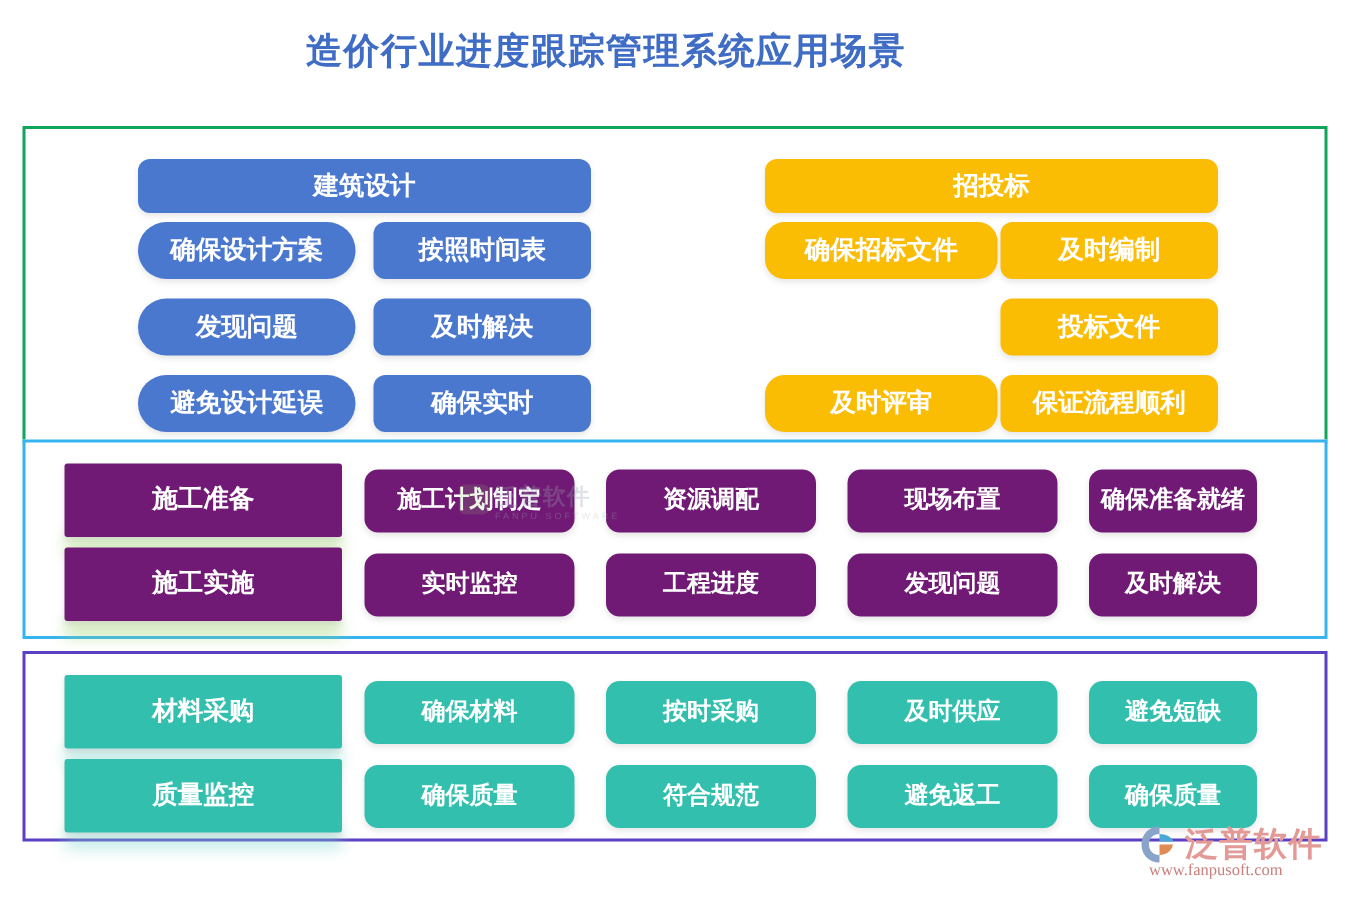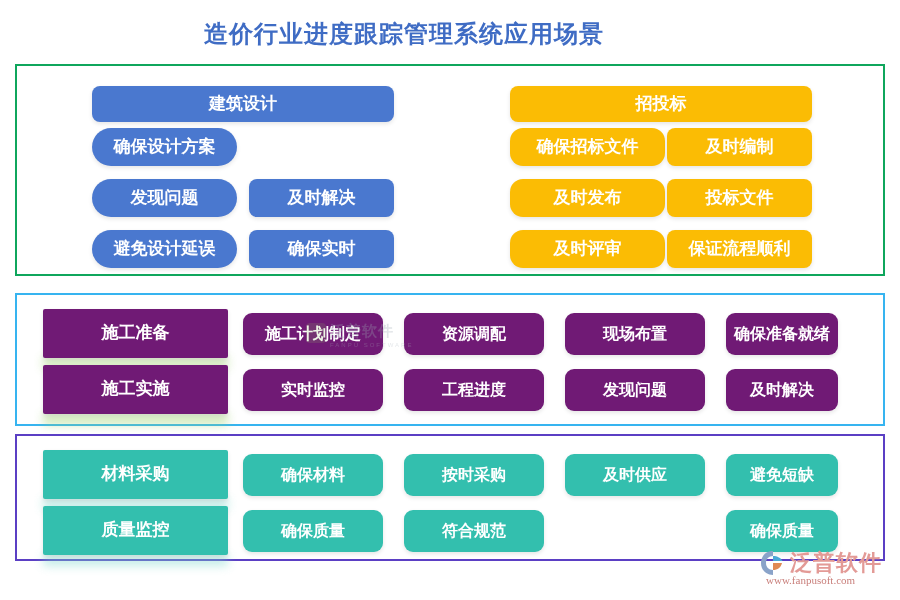--- a/index.html
+++ b/index.html
@@ -14,21 +14,21 @@
   .title {
     position: absolute; left: 0; top: 18px; width: 808px;
     text-align: center;
     font-size: 24px; font-weight: 700; letter-spacing: 1px;
     color: #3f6cc4;
     font-family: Liberation Mono, monospace;
   }
 
   
   .panel { position: absolute; background: #ffffff; }
-  #panel-upper { left: 15px; top: 64px; width: 870px; height: 212px; border: 2px solid #0fa65c; }
+  #panel-upper { left: 15px; top: 84px; width: 870px; height: 212px; border: 2px solid #0fa65c; }
   #panel-mid   { left: 15px; top: 293px; width: 870px; height: 133px; border: 2px solid #36b4f0; }
   #panel-lower { left: 15px; top: 434px; width: 870px; height: 127px; border: 2px solid #5b3fc4; }
 
   .col { position: absolute; top: 0; height: 100%; }
   #col-blue   { left: 0;   width: 435px; }
   #col-orange { left: 435px; width: 435px; }
 
   
   .chip {
     position: absolute;
@@ -124,35 +124,35 @@
 <div class="page">
 
   <div class="title">造价行业进度跟踪管理系统应用场景</div>
 
   <div class="panel" id="panel-upper">
 
     <div class="col" id="col-blue">
       <div class="chip c-blue hdr" id="blue-hdr">建筑设计</div>
 
       <div class="chip c-blue sub blue-l row1">确保设计方案</div>
+      <div class="chip c-blue sub blue-r row1">按照时间表</div>
 
       <div class="chip c-blue sub blue-l row2">发现问题</div>
       <div class="chip c-blue sub blue-r row2">及时解决</div>
 
       <div class="chip c-blue sub blue-l row3">避免设计延误</div>
       <div class="chip c-blue sub blue-r row3">确保实时</div>
     </div>
 
     <div class="col" id="col-orange">
       <div class="chip c-orange hdr" id="orange-hdr">招投标</div>
 
       <div class="chip c-orange sub or-l row1">确保招标文件</div>
       <div class="chip c-orange sub or-r row1">及时编制</div>
 
-      <div class="chip c-orange sub or-l row2">及时发布</div>
       <div class="chip c-orange sub or-r row2">投标文件</div>
 
       <div class="chip c-orange sub or-l row3">及时评审</div>
       <div class="chip c-orange sub or-r row3">保证流程顺利</div>
     </div>
   </div>
 
   <div class="panel" id="panel-mid">
     <div class="glow glow-green glow-r1"></div>
     <div class="glow glow-green glow-r2"></div>
@@ -176,20 +176,21 @@
 
     <div class="chip c-teal lead lead-row1">材料采购</div>
     <div class="chip c-teal node node-row1 n1">确保材料</div>
     <div class="chip c-teal node node-row1 n2">按时采购</div>
     <div class="chip c-teal node node-row1 n3">及时供应</div>
     <div class="chip c-teal node node-row1 n4">避免短缺</div>
 
     <div class="chip c-teal lead lead-row2">质量监控</div>
     <div class="chip c-teal node node-row2 n1">确保质量</div>
     <div class="chip c-teal node node-row2 n2">符合规范</div>
+    <div class="chip c-teal node node-row2 n3">避免返工</div>
     <div class="chip c-teal node node-row2 n4">确保质量</div>
   </div>
 
   <div class="watermark">
     <div class="wm-mark"></div>
     <div class="wm-text">泛普软件</div>
     <div class="wm-sub">FANPU SOFTWARE</div>
   </div>
 
   <div class="brand">

